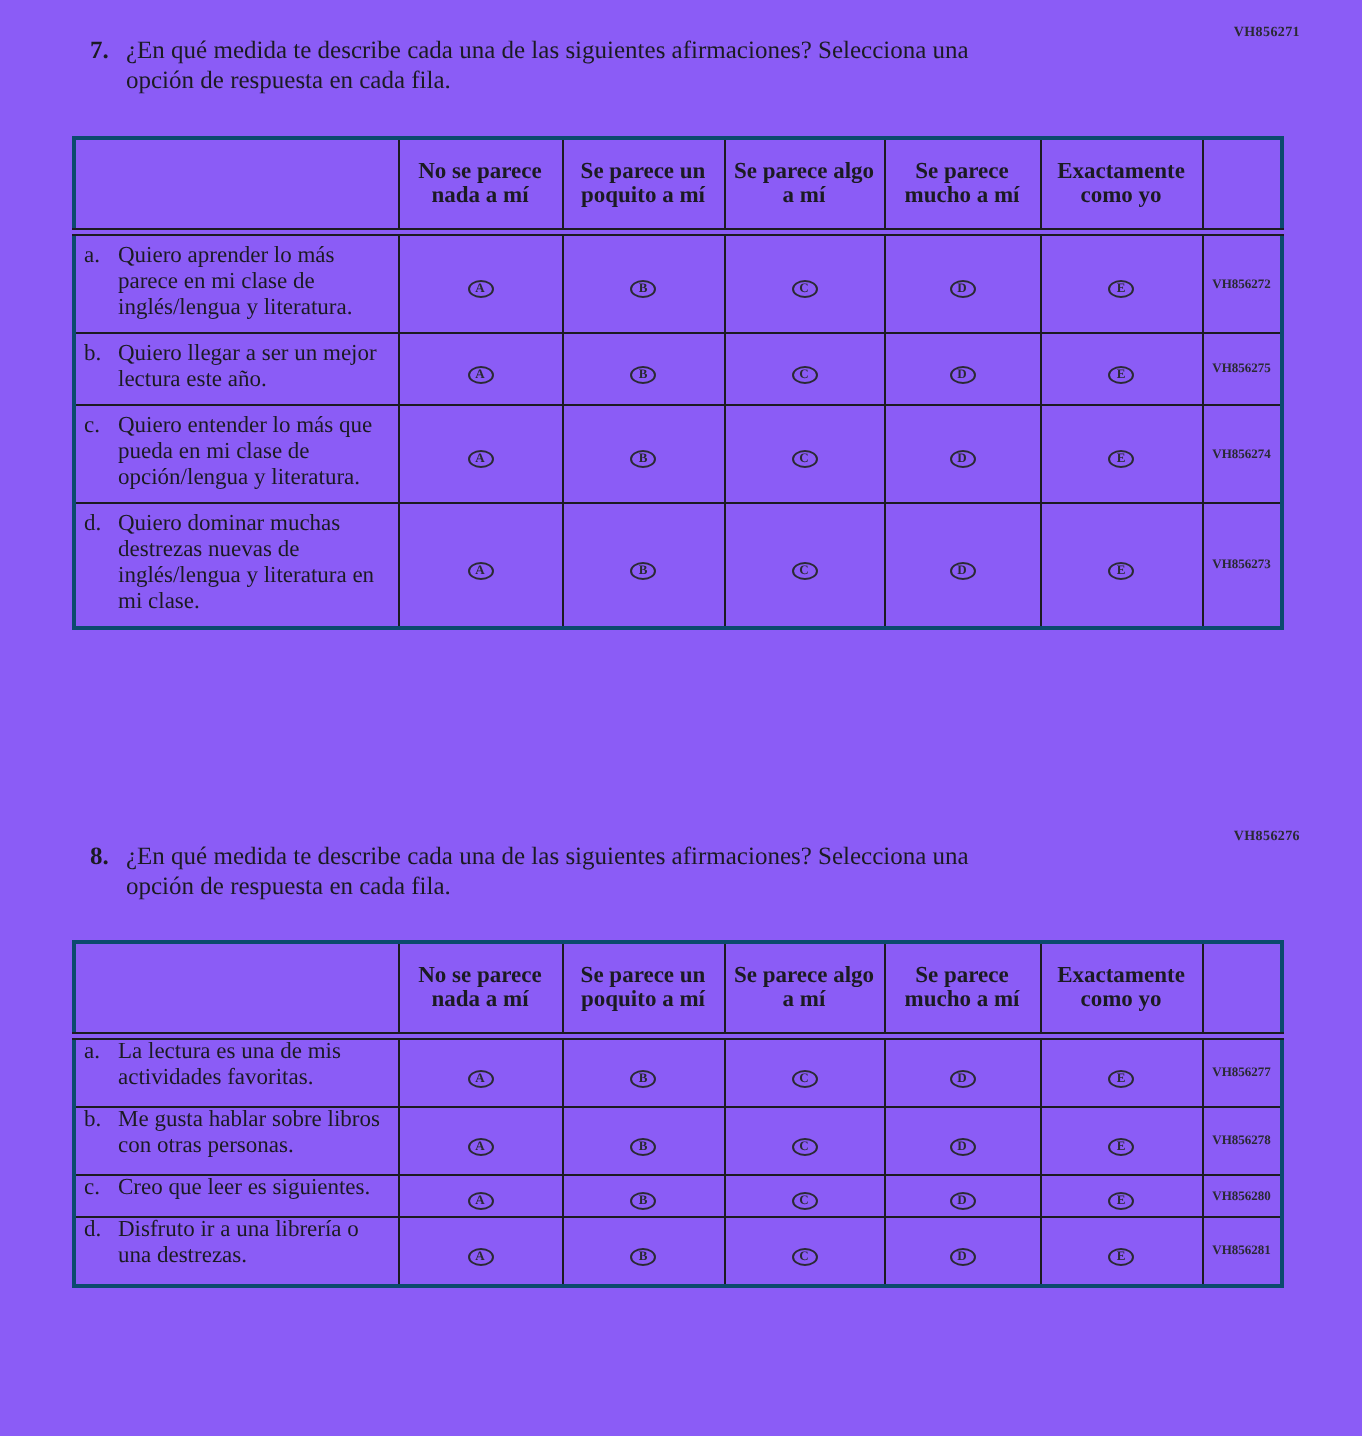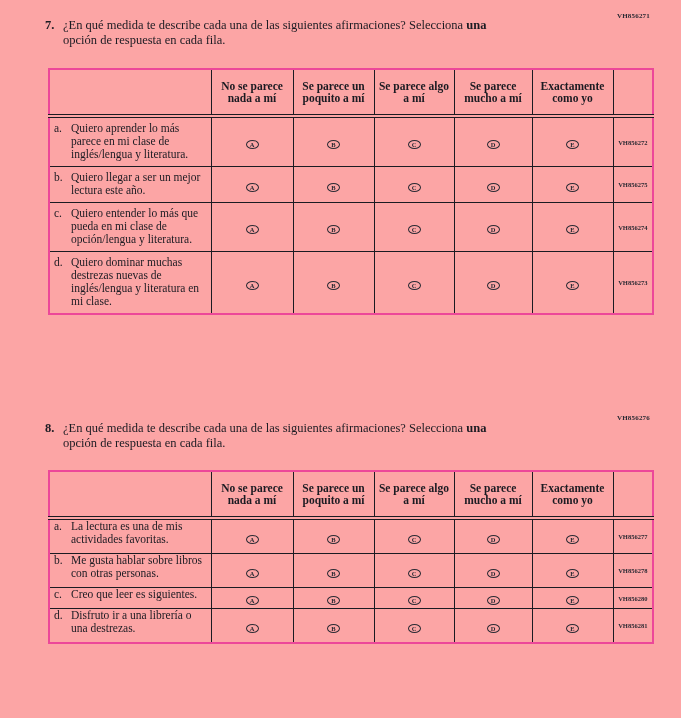--- a/index.html
+++ b/index.html
@@ -1,21 +1,21 @@
 <!DOCTYPE html>
 <html><head>
 <meta charset="utf-8">
 <style>
   * { box-sizing: border-box; margin: 0; padding: 0; }
   body { background: #ffffff; }
   .page {
     position: relative;
     width: 681px;
     height: 718px;
-    background: #fca5a5;
+    background: #8b5cf6;
     font-family: "Liberation Serif", serif;
     color: #1b1b22;
     overflow: hidden;
   }
   .vh-code-top {
     position: absolute;
     right: 31px;
     font-size: 7px;
     font-weight: bold;
     color: #2a2a33;
@@ -31,28 +31,28 @@
     width: 18px;
     flex: 0 0 18px;
     font-weight: bold;
     font-size: 12.5px;
     line-height: 15px;
   }
   .q-text {
     font-size: 12.5px;
     line-height: 15px;
   }
-  .q-text b { font-weight: bold; }
+  .q-text b { font-weight: normal; }
   .survey-table {
     position: absolute;
-    left: 48px;
+    left: 36px;
     border-collapse: collapse;
     table-layout: fixed;
     width: 604px;
-    border: 2px solid #ec4899;
+    border: 2px solid #0c4a6e;
   }
   .survey-table th, .survey-table td {
     border-left: 1.6px solid #1b1b22;
     border-right: 1.6px solid #1b1b22;
     border-top: 1px solid #1b1b22;
     border-bottom: 1px solid #1b1b22;
   }
   .survey-table thead th {
     border-bottom: 4px double #1b1b22;
     font-weight: bold;

